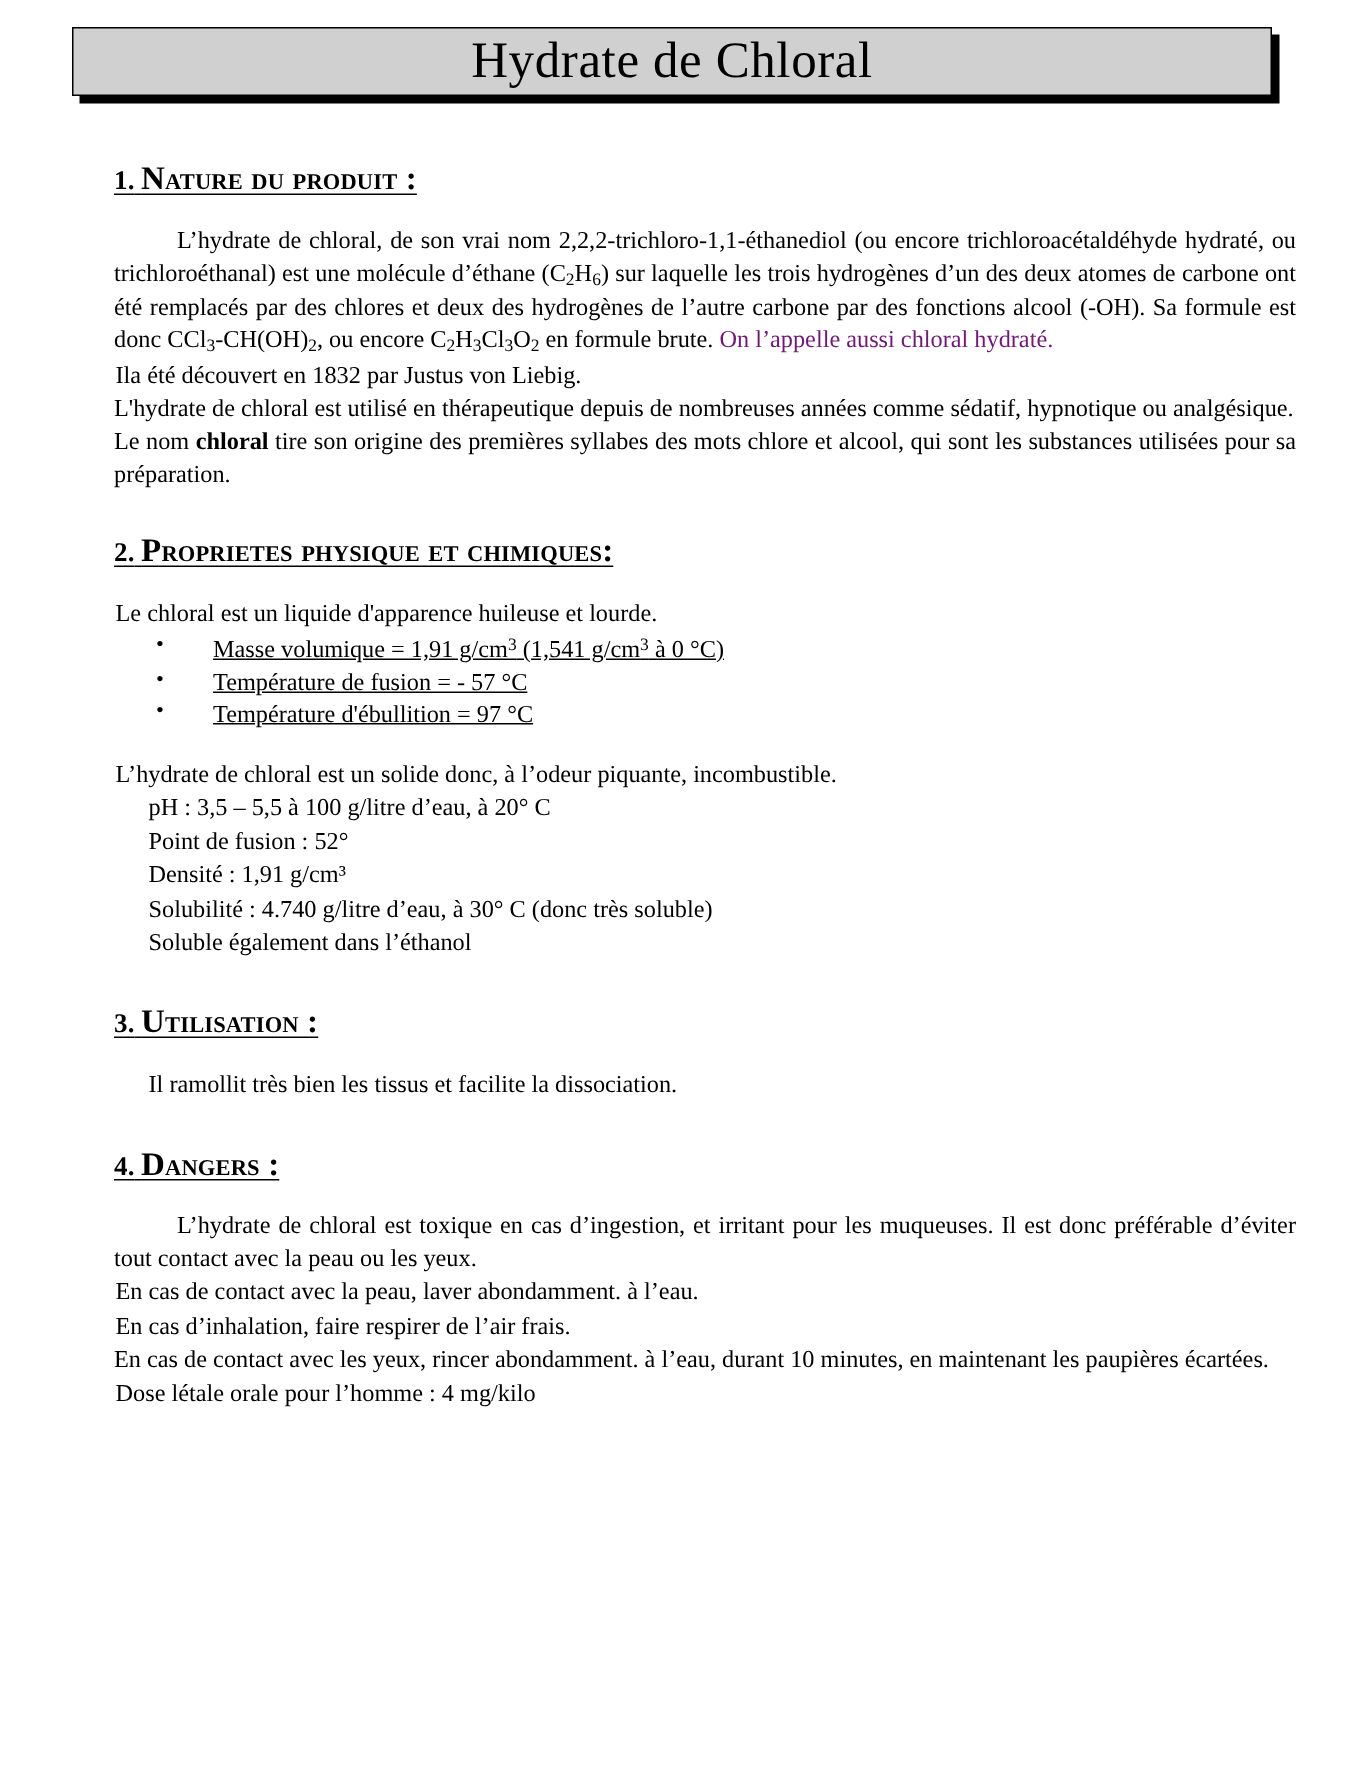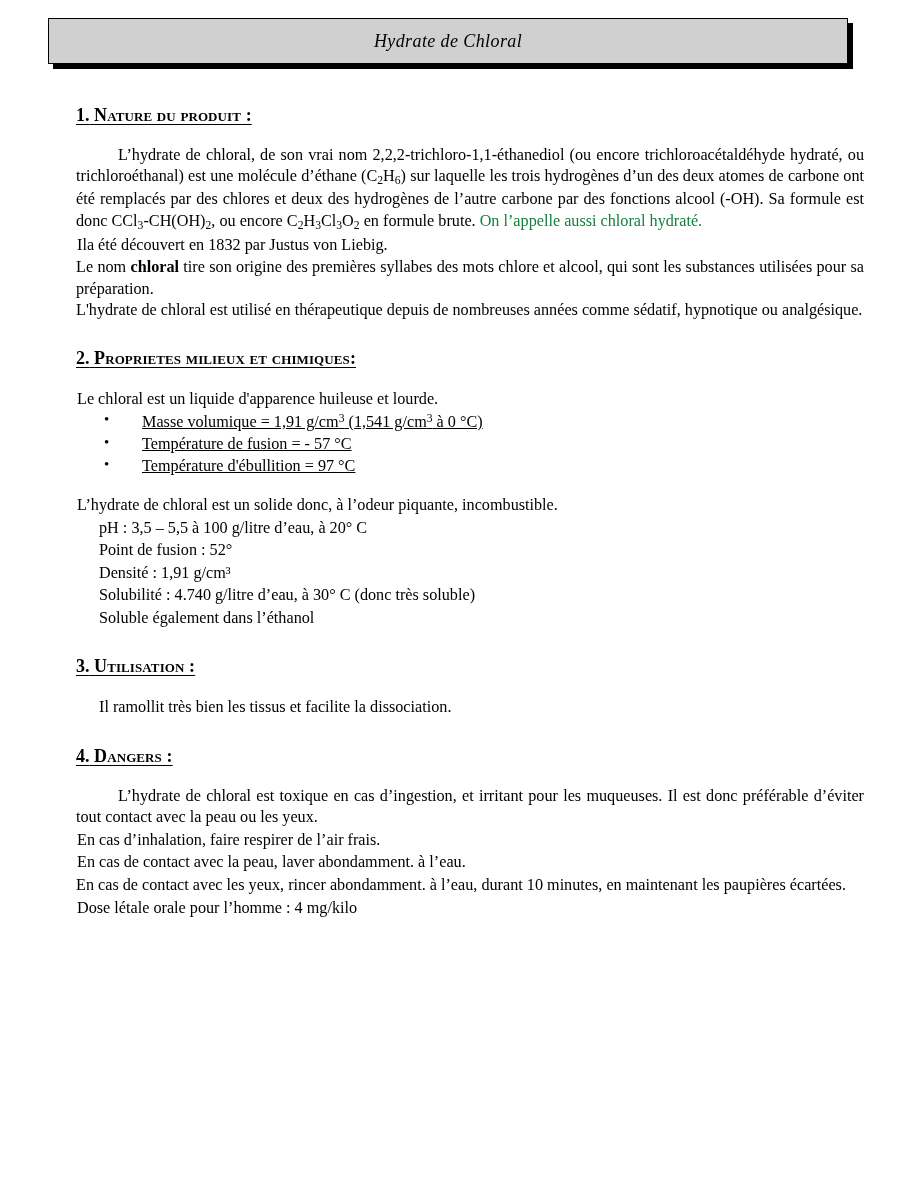--- a/index.html
+++ b/index.html
@@ -32,22 +32,21 @@
     background: #d0d0d0;
     border: 1.5px solid #000;
     box-shadow: 5px 5px 0 0 #000;
     height: 44px;
     display: flex;
     align-items: center;
     justify-content: center;
   }
   .title-text {
     font-family: "Liberation Serif", "DejaVu Serif", serif;
-    font-style: italic;
-    font-size: 18px;
+    font-size: 34px;
     letter-spacing: 0.4px;
     color: #000;
     line-height: 1;
   }
 
   
   .content {
     position: absolute;
     left: 76px;
     top: 104px;
@@ -64,37 +63,37 @@
     display: inline-block;
     text-decoration: underline;
     text-underline-offset: 3px;
     letter-spacing: 0.1px;
     white-space: nowrap;
   }
   .sec-holder { margin: 0; padding: 0; }
   .sec-num { font-variant: normal; font-size: 18px; }
   .sec-caps {
     font-variant: small-caps;
-    font-size: 18px;
+    font-size: 22px;
     text-align: center;
   }
 
   p.para {
     margin: 0;
     text-align: justify;
     text-justify: inter-word;
   }
   p.para.indent { text-indent: 42px; }
   p.line {
     margin: 1px;
     text-align: left;
   }
   .sub { vertical-align: -0.28em; font-size: 0.72em; }
   .sup { vertical-align: 0.45em; font-size: 0.72em; }
-  .red { color: #15803d; }
+  .red { color: #701a75; }
   .bold { font-weight: bold; }
 
   ul.bullets {
     margin: 0;
     padding: 0 0 0 28px;
     list-style: none;
   }
   ul.bullets li {
     position: relative;
     padding-left: 38px;
@@ -130,28 +129,28 @@
     <div class="sec-holder">
       <h2 class="section"><span class="sec-num">1.</span>&nbsp;<span class="sec-caps">Nature du produit :</span></h2>
     </div>
 
     <div class="gap-md"></div>
 
     <p class="para indent"><span>L’hydrate de chloral, de son vrai nom 2,2,2-trichloro-1,1-éthanediol (ou encore trichloroacétaldéhyde hydraté, ou trichloroéthanal) est une molécule d’éthane (C</span><span class="sub">2</span><span>H</span><span class="sub">6</span><span>) sur laquelle les trois hydrogènes d’un des deux atomes de carbone ont été remplacés par des chlores et deux des hydrogènes de l’autre carbone par des fonctions alcool (-OH). Sa formule est donc CCl</span><span class="sub">3</span><span>-CH(OH)</span><span class="sub">2</span><span>, ou encore C</span><span class="sub">2</span><span>H</span><span class="sub">3</span><span>Cl</span><span class="sub">3</span><span>O</span><span class="sub">2</span><span> en formule brute. </span><span class="red">On l’appelle aussi chloral hydraté.</span></p>
 
     <p class="line">Ila été découvert en 1832 par Justus von Liebig.</p>
 
+    <p class="para">L'hydrate de chloral est utilisé en thérapeutique depuis de nombreuses années comme sédatif, hypnotique ou analgésique.</p>
+
     <p class="para"><span>Le nom </span><span class="bold">chloral</span><span> tire son origine des premières syllabes des mots chlore et alcool, qui sont les substances utilisées pour sa préparation.</span></p>
 
-    <p class="para">L'hydrate de chloral est utilisé en thérapeutique depuis de nombreuses années comme sédatif, hypnotique ou analgésique.</p>
-
     <div class="gap-lg"></div>
 
     <div class="sec-holder">
-      <h2 class="section"><span class="sec-num">2.</span>&nbsp;<span class="sec-caps">Proprietes milieux et chimiques:</span></h2>
+      <h2 class="section"><span class="sec-num">2.</span>&nbsp;<span class="sec-caps">Proprietes physique et chimiques:</span></h2>
     </div>
 
     <div class="gap-md"></div>
 
     <p class="line">Le chloral est un liquide d'apparence huileuse et lourde.</p>
 
     <ul class="bullets">
       <li><span>Masse volumique = 1,91 g/cm</span><span class="sup">3</span><span> (1,541 g/cm</span><span class="sup">3</span><span> à 0 °C)</span></li>
       <li><span>Température de fusion = - 57 °C</span></li>
       <li><span>Température d'ébullition = 97 °C</span></li>
@@ -184,19 +183,19 @@
 
     <div class="gap-lg"></div>
 
     <div class="sec-holder">
       <h2 class="section"><span class="sec-num">4.</span>&nbsp;<span class="sec-caps">Dangers :</span></h2>
     </div>
 
     <div class="gap-md"></div>
 
     <p class="para indent">L’hydrate de chloral est toxique en cas d’ingestion, et irritant pour les muqueuses. Il est donc préférable d’éviter tout contact avec la peau ou les yeux.</p>
+    <p class="line">En cas de contact avec la peau, laver abondamment. à l’eau.</p>
     <p class="line">En cas d’inhalation, faire respirer de l’air frais.</p>
-    <p class="line">En cas de contact avec la peau, laver abondamment. à l’eau.</p>
     <p class="para">En cas de contact avec les yeux, rincer abondamment. à l’eau, durant 10 minutes, en maintenant les paupières écartées.</p>
     <p class="line">Dose létale orale pour l’homme : 4 mg/kilo</p>
 
   </div>
 </div>
 
 </body></html>

